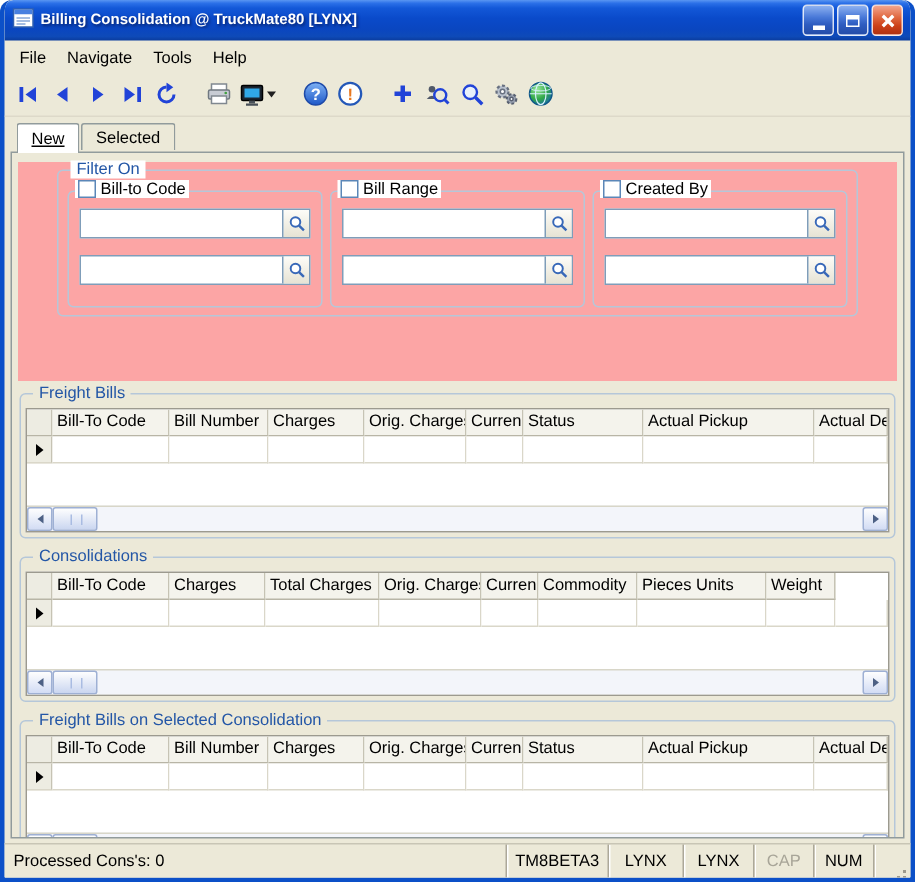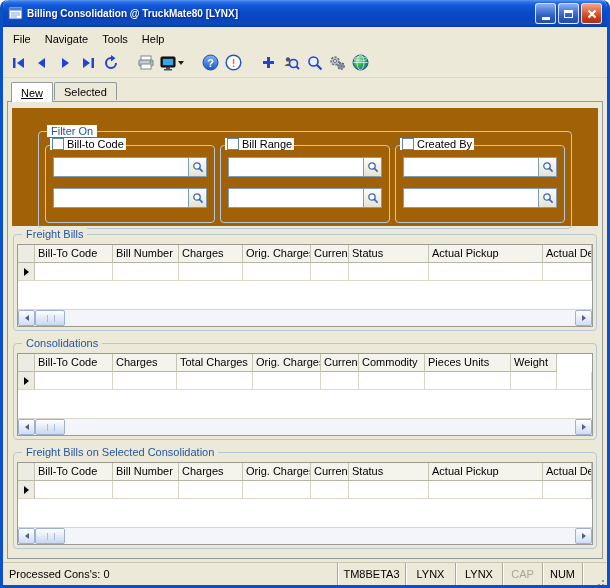--- a/index.html
+++ b/index.html
@@ -26,21 +26,21 @@
   .gap{margin-left:12px}
   .dd-arrow{width:0;height:0;border-left:3px solid transparent;border-right:3px solid transparent;border-top:4px solid #202020}
   
   .tabs{display:flex;align-items:flex-start;margin:4px 0 0 8px;position:relative;z-index:2}
   .tab{height:18px;padding:3px 9px 0;border:1px solid #919B9C;border-bottom:none;border-radius:2px 2px 0 0;background:#ECE9D8;margin-right:1px}
   .tab.active{background:#fff;height:20px;margin-bottom:-1px;padding-top:4px}
   .tab.active .tab-label{text-decoration:underline}
   
   .tabpage{flex:1;margin:0 4px 3px;border:1px solid #919B9C;background:#ECE9D8;padding:6px 4px 3px;position:relative;z-index:1;overflow:hidden}
   
-  .filter-strip{background:#a16207;height:118px;margin:0 0 8px;padding-top:23px}
+  .filter-strip{background:#fca5a5;height:146px;margin:0 0 8px;padding-top:5px}
   .groupbox{border:1px solid #B5C7D9;border-radius:4px;position:relative}
   .gb-caption{position:absolute;top:-7px;left:8px;background:#fff;padding:0 4px;color:#2356A6;white-space:nowrap}
   .filter-group{margin:0 26px;height:98px;padding:13px 6px 0}
   .filter-row{display:flex;gap:5px}
   .sub-group{flex:1;height:78px;padding:11px 7px 0}
   .sub-caption{position:absolute;top:-8px;left:4px;background:#fff;display:flex;align-items:center;gap:3px;padding:0 2px;color:#000;white-space:nowrap}
   .checkbox{width:12px;height:12px;border:1px solid #5B87B8;background:#fff;display:inline-block;flex:0 0 12px}
   .lookup-field{height:20px;border:1px solid #7F9DB9;background:#fff;display:flex;margin-bottom:11px}
   .lf-input{flex:1;width:100%;min-width:0;border:none;outline:none;font:11px "Liberation Sans",sans-serif;padding:0 3px;background:transparent}
   .lf-btn{flex:0 0 18px;border:none;border-left:1px solid #7F9DB9;background:linear-gradient(180deg,#FDFCF8,#E6E3D4);display:flex;align-items:center;justify-content:center;padding:0}

